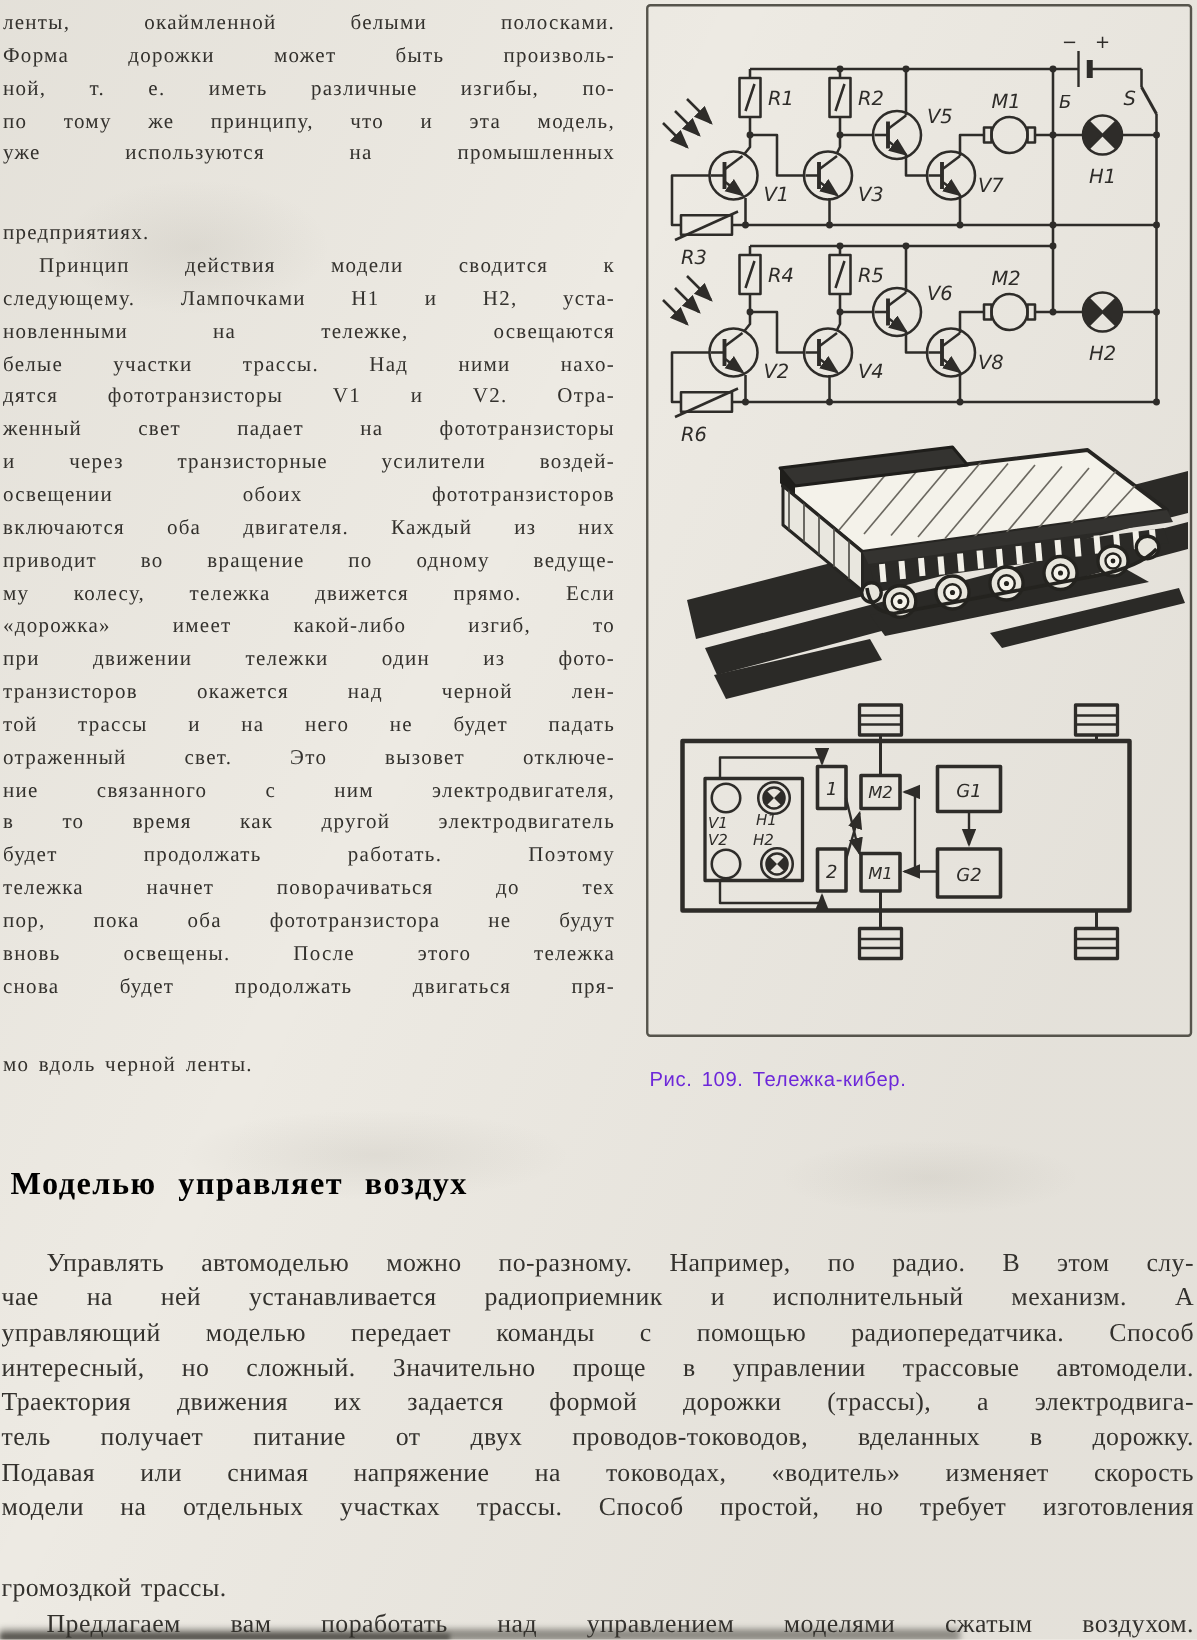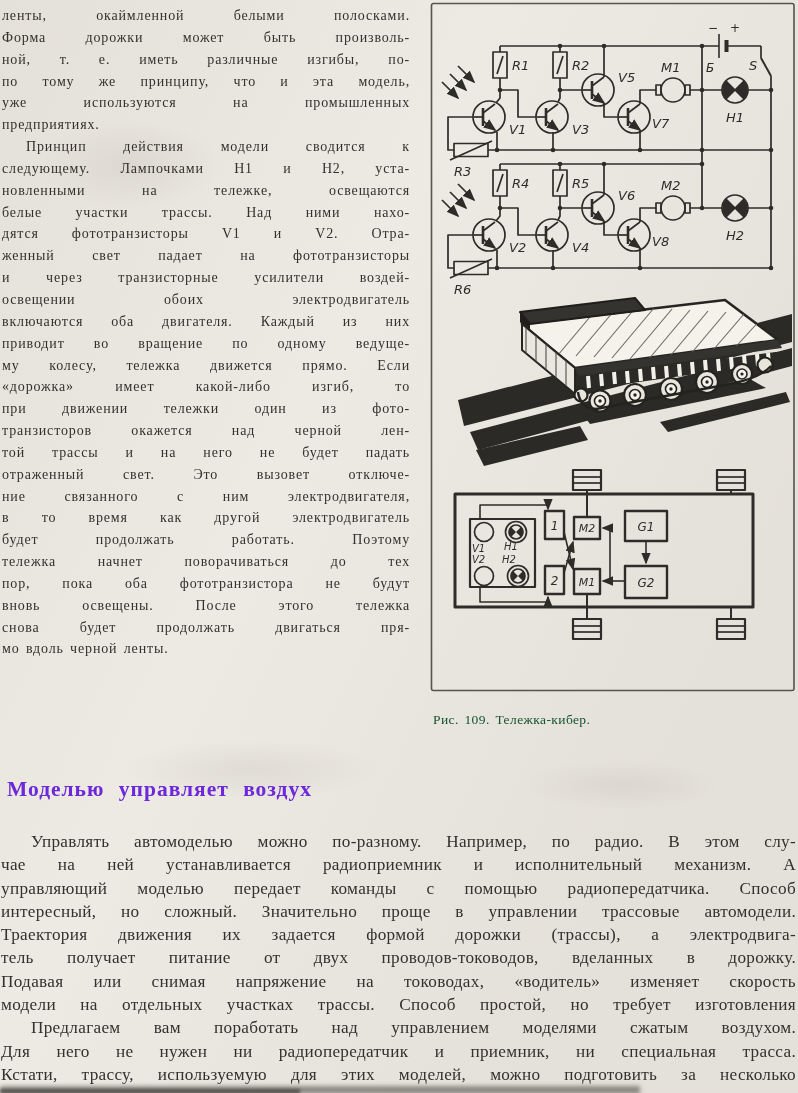--- a/index.html
+++ b/index.html
@@ -15,35 +15,35 @@
   .b2{left:120px;top:740px;width:260px;height:60px;background:radial-gradient(closest-side,rgba(115,110,98,.10),rgba(0,0,0,0));}
   .b3{left:520px;top:760px;width:200px;height:50px;background:radial-gradient(closest-side,rgba(115,110,98,.09),rgba(0,0,0,0));}
   .smudge-bottom{position:absolute;left:0;top:1086px;width:640px;height:8px;
     background:rgba(52,49,43,.5);filter:blur(2px);pointer-events:none;}
   .smudge-bottom2{position:absolute;left:0;top:1089px;width:300px;height:5px;
     background:rgba(40,38,33,.55);filter:blur(1.5px);pointer-events:none;}
 
   .leftcol{position:absolute;left:2px;top:5px;width:408px;
     font-size:14px;line-height:21.85px;letter-spacing:.85px;word-spacing:2px;}
   .jline{text-align:justify;text-align-last:justify;}
-  .jline.last{text-align-last:left;}
+  .jline.last{text-align-last:left;margin-top:31px;}
   .indent .jline:first-child{text-indent:24px;}
   .cut .jline.last{text-align-last:justify;}
 
   .heading{position:absolute;left:7px;top:777px;
-    font-size:21.5px;font-weight:bold;letter-spacing:1px;word-spacing:8px;color:#6d28d9;}
+    font-size:21.5px;font-weight:bold;letter-spacing:1px;word-spacing:8px;color:#000000;}
 
   .bottomtext{position:absolute;left:1px;top:830px;width:795px;
     font-size:17.2px;line-height:23.3px;letter-spacing:.3px;word-spacing:1.5px;}
   .bottomtext .para{margin:0;}
   .bottomtext .indent .jline:first-child{text-indent:30px;}
 
   .figure{position:absolute;left:430px;top:2px;width:366px;height:692px;}
   .caption{position:absolute;left:433px;top:712px;
-    font-family:Liberation Serif, serif;font-size:13.5px;color:#14532d;
+    font-family:Liberation Sans, sans-serif;font-size:13.5px;color:#6d28d9;
     letter-spacing:.4px;word-spacing:2px;}
 
   svg text{font-family:"DejaVu Sans",sans-serif;font-style:italic;fill:#2e2c29;}
   svg text.rm{font-style:normal;}
 </style>
 </head>
 <body>
 
 <div class="paper-tex"></div>
 <div class="blotch b1"></div>
@@ -60,21 +60,21 @@
       <div class="jline last">предприятиях.</div>
     </div>
   <div class="para indent">
       <div class="jline">Принцип действия модели сводится к</div>
       <div class="jline">следующему. Лампочками Н1 и Н2, уста-</div>
       <div class="jline">новленными на тележке, освещаются</div>
       <div class="jline">белые участки трассы. Над ними нахо-</div>
       <div class="jline">дятся фототранзисторы V1 и V2. Отра-</div>
       <div class="jline">женный свет падает на фототранзисторы</div>
       <div class="jline">и через транзисторные усилители воздей-</div>
-      <div class="jline">освещении обоих электродвигатель</div>
+      <div class="jline">освещении обоих фототранзисторов</div>
       <div class="jline">включаются оба двигателя. Каждый из них</div>
       <div class="jline">приводит во вращение по одному ведуще-</div>
       <div class="jline">му колесу, тележка движется прямо. Если</div>
       <div class="jline">«дорожка» имеет какой-либо изгиб, то</div>
       <div class="jline">при движении тележки один из фото-</div>
       <div class="jline">транзисторов окажется над черной лен-</div>
       <div class="jline">той трассы и на него не будет падать</div>
       <div class="jline">отраженный свет. Это вызовет отключе-</div>
       <div class="jline">ние связанного с ним электродвигателя,</div>
       <div class="jline">в то время как другой электродвигатель</div>
@@ -379,20 +379,21 @@
 <div class="bottomtext">
   <div class="para indent">
       <div class="jline">Управлять автомоделью можно по-разному. Например, по радио. В этом слу-</div>
       <div class="jline">чае на ней устанавливается радиоприемник и исполнительный механизм. А</div>
       <div class="jline">управляющий моделью передает команды с помощью радиопередатчика. Способ</div>
       <div class="jline">интересный, но сложный. Значительно проще в управлении трассовые автомодели.</div>
       <div class="jline">Траектория движения их задается формой дорожки (трассы), а электродвига-</div>
       <div class="jline">тель получает питание от двух проводов-тоководов, вделанных в дорожку.</div>
       <div class="jline">Подавая или снимая напряжение на тоководах, «водитель» изменяет скорость</div>
       <div class="jline">модели на отдельных участках трассы. Способ простой, но требует изготовления</div>
+      <div class="jline last">громоздкой трассы.</div>
     </div>
   <div class="para indent cut">
       <div class="jline">Предлагаем вам поработать над управлением моделями сжатым воздухом.</div>
       <div class="jline">Для него не нужен ни радиопередатчик и приемник, ни специальная трасса.</div>
       <div class="jline last">Кстати, трассу, используемую для этих моделей, можно подготовить за несколько</div>
     </div>
 </div>
 
 <div class="smudge-bottom"></div>
 <div class="smudge-bottom2"></div>

